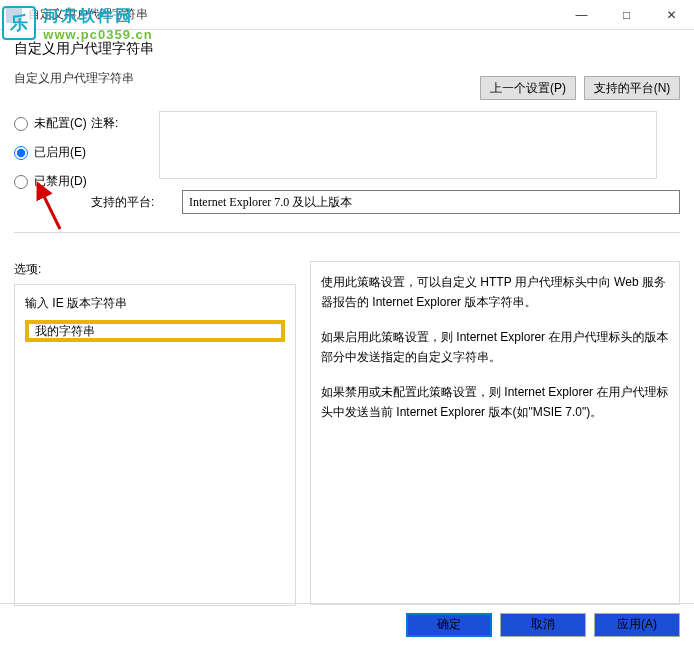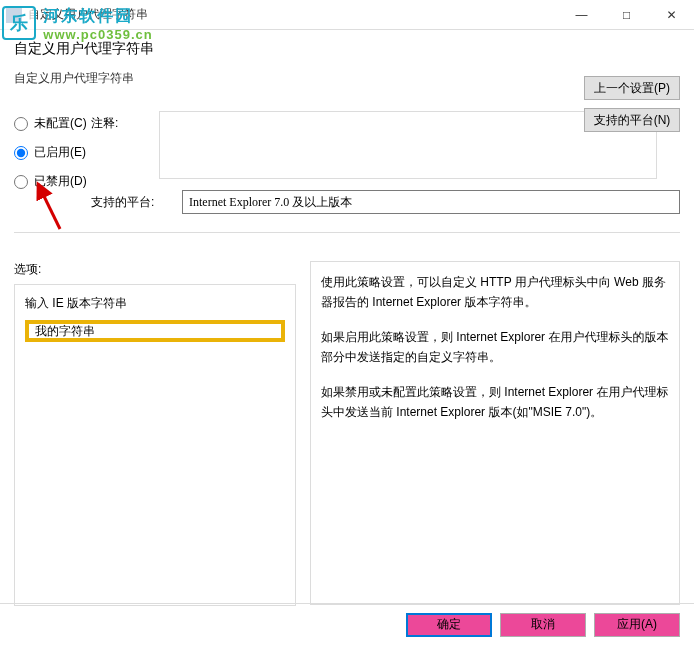--- a/index.html
+++ b/index.html
@@ -12,21 +12,21 @@
 
 .watermark { position: absolute; top: 6px; left: 2px; z-index: 10; pointer-events: none; font-family: Arial, sans-serif; }
 .watermark .wm-logo { width: 34px; height: 34px; border: 2px solid #19a9c8; border-radius: 4px; display: inline-flex; align-items: center; justify-content: center; color: #19a9c8; font-weight: bold; font-size: 18px; vertical-align: top; background: rgba(255,255,255,0.7); }
 .watermark .wm-text { display: inline-block; vertical-align: top; margin-left: 4px; }
 .watermark .wm-cn { color: #19a9c8; font-size: 16px; font-weight: bold; letter-spacing: 2px; }
 .watermark .wm-url { color: #6fbf3e; font-size: 13px; font-weight: bold; letter-spacing: 1px; }
 
 .header-area { padding: 10px 14px 8px 14px; position: relative; }
 .header-title { font-size: 14px; margin-bottom: 2px; }
 .header-sub { font-size: 12px; color: #333; margin-bottom: 12px; }
-.header-btns { position: absolute; right: 14px; top: 46px; display: flex; gap: 8px; flex-direction: column; }
+.header-btns { position: absolute; right: 14px; top: 46px; display: flex; gap: 8px; }
 .header-btns button { width: 96px; height: 24px; font-size: 12px; background: #e1e1e1; border: 1px solid #adadad; cursor: pointer; }
 
 .config-row { display: flex; padding: 4px 14px; align-items: flex-start; }
 .radios { width: 100px; padding-top: 4px; position: relative; }
 .radios label { display: flex; align-items: center; margin-bottom: 12px; cursor: pointer; }
 .radios input[type=radio] { width: 14px; height: 14px; margin-right: 6px; }
 .arrow { position: absolute; left: 18px; top: 70px; pointer-events: none; }
 
 .field-row { display: flex; margin-bottom: 8px; align-items: flex-start; }
 .field-label { width: 68px; text-align: left; padding-top: 4px; }
@@ -40,21 +40,21 @@
 .lower .col-left { width: 282px; }
 .lower .col-right { flex: 1; }
 .col-label { margin-bottom: 6px; }
 .options-panel { border: 1px solid #dcdcdc; height: 322px; padding: 10px; }
 .options-panel .opt-label { margin-bottom: 8px; }
 .options-panel input[type=text] { width: 100%; height: 22px; border: 4px solid #eab308; padding: 2px 6px; font-family: inherit; font-size: 12px; outline: none; }
 .help-panel { border: 1px solid #dcdcdc; height: 344px; padding: 10px; line-height: 1.7; overflow: auto; }
 .help-panel p { margin-bottom: 14px; }
 
 .footer { position: absolute; bottom: 0; left: 0; right: 0; height: 42px; border-top: 1px solid #dcdcdc; display: flex; align-items: center; justify-content: flex-end; padding-right: 14px; gap: 8px; }
-.footer button { width: 86px; height: 24px; font-size: 12px; background: #ec4899; border: 1px solid #adadad; cursor: pointer; }
+.footer button { width: 86px; height: 24px; font-size: 12px; background: #1d4ed8; border: 1px solid #adadad; cursor: pointer; }
 .footer button.primary { border: 2px solid #0078d7; }
 </style>
 </head>
 <body>
 
 <div class="titlebar">
   <div class="icon"></div>
   <div class="title">自定义用户代理字符串</div>
   <div class="winbtn">—</div>
   <div class="winbtn">□</div>

